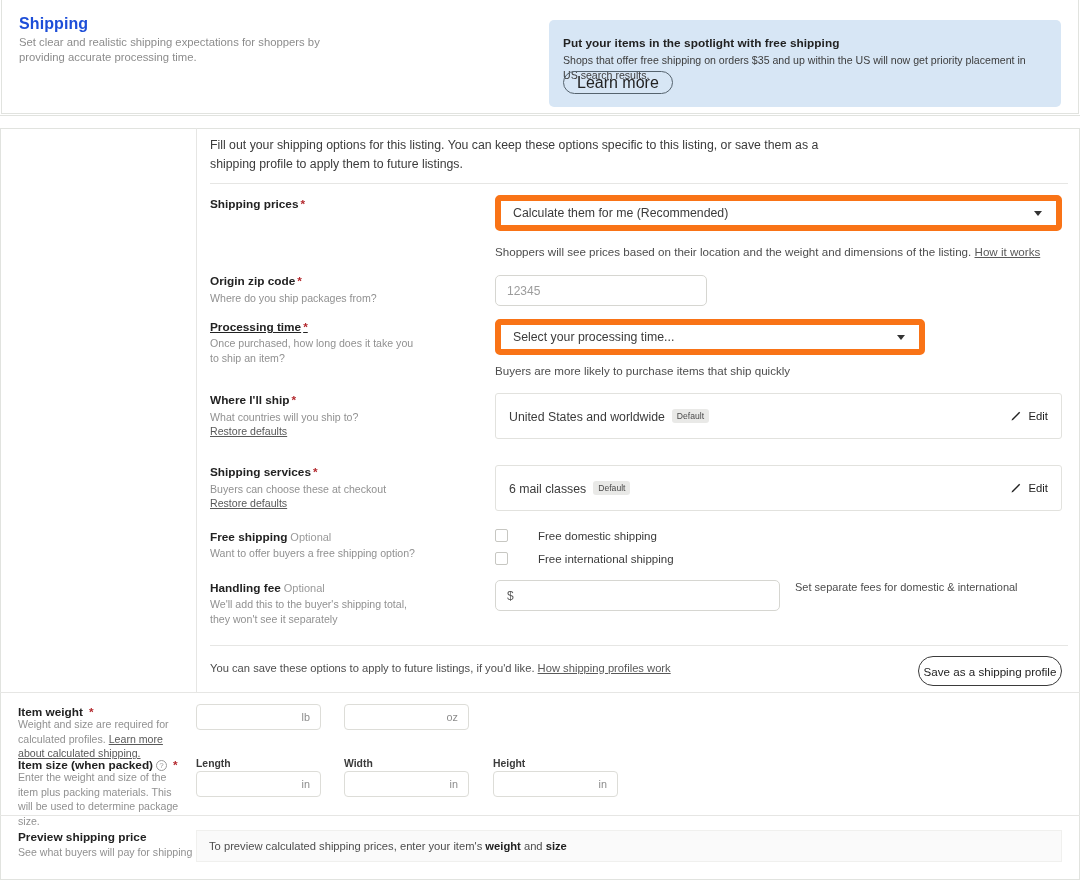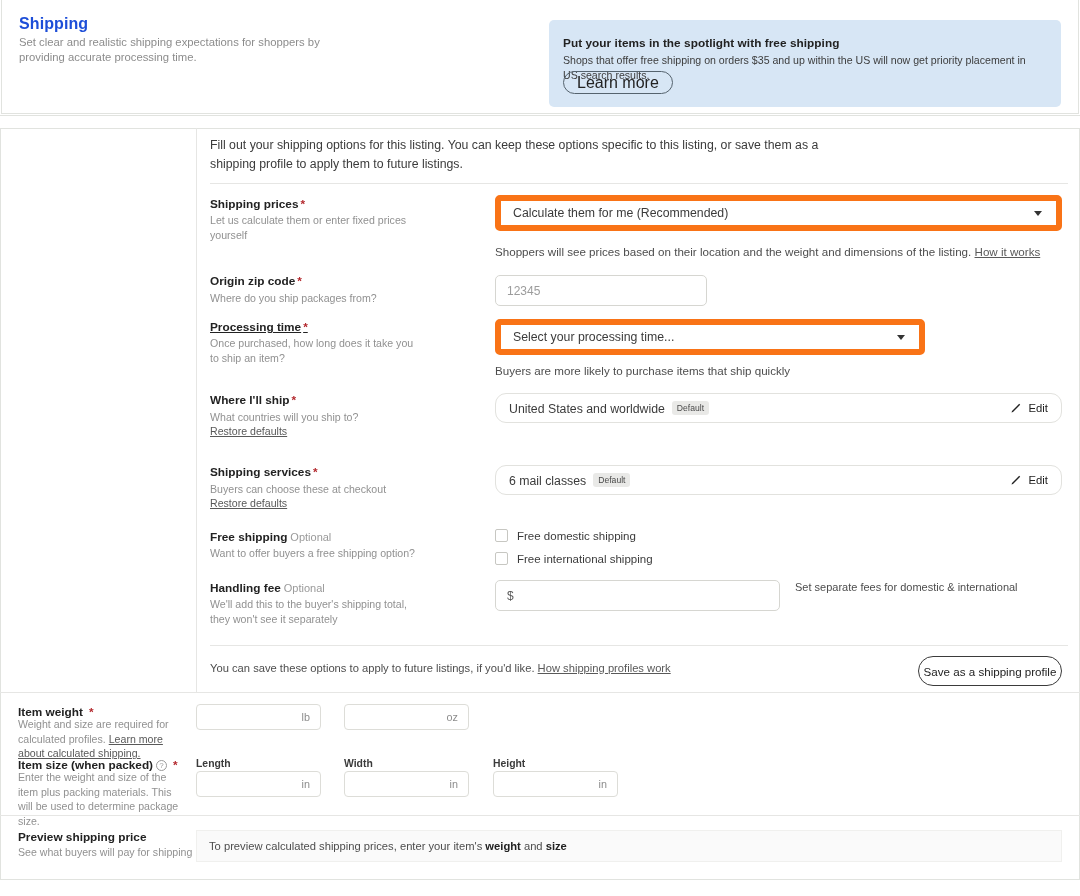--- a/index.html
+++ b/index.html
@@ -125,41 +125,41 @@
   }
   .txtinput .ph {
     margin-left: 11px; font-size: 12px; color: #9c9c9c;
   }
   .helper {
     position: absolute; font-size: 11.6px; color: #4d4d4d;
   }
 
   
   .pillbox {
-    position: absolute; height: 30px;
-    border: 1px solid #e2e2de; border-radius: 11px; background: #fff;
+    position: absolute; height: 46px;
+    border: 1px solid #e2e2de; border-radius: 3px; background: #fff;
     display: flex; align-items: center;
   }
   .pillbox .pb-text {
     margin-left: 13px; font-size: 12.3px; color: #3b3b3b;
   }
   .badge {
     display: inline-block; margin-left: 7px;
     background: #e9e9e7; color: #4a4a4a;
     font-size: 8.6px; border-radius: 3px; padding: 2px 5px 2px 5px;
     vertical-align: 2px;
   }
   .edit-btn {
     position: absolute; right: 13px; top: 50%; transform: translateY(-50%);
     display: flex; align-items: center; gap: 7px; cursor: pointer;
   }
   .edit-btn .etxt { font-size: 11.3px; color: #222; }
 
   
-  .cbrow { position: absolute; display: flex; align-items: flex-end; cursor: pointer; }
+  .cbrow { position: absolute; display: flex; align-items: flex-end; cursor: pointer; gap: 21px; }
   .cbox {
     width: 13px; height: 13px; border: 1px solid #c7c7c2; border-radius: 2px;
     background: #fff; flex: none;
   }
   .cblabel { margin-left: 9px; font-size: 11.5px; color: #3b3b3b; }
 
   
   .save-note {
     position: absolute; left: 210px; top: 662px;
     font-size: 11.2px; color: #4d4d4d;
@@ -223,21 +223,20 @@
 
   <div class="card-main"></div>
   <div class="col-divider"></div>
 
   <div class="intro">Fill out your shipping options for this listing. You can keep these options specific to this listing, or save them as a shipping profile to apply them to future listings.</div>
   <div class="hr hr-1"></div>
 
   <div class="lbl" style="left:210px; top:197px;">
     <span>Shipping prices</span><span class="req">*</span>
   </div>
-  <div class="desc" style="left:210px; top:213px; width:230px;">Let us calculate them or enter fixed prices yourself</div>
 
   <div class="select" style="left:495px; top:195px; width:567px;">
     <span class="val">Calculate them for me (Recommended)</span>
     <i class="caret"></i>
   </div>
 
   <div class="helper" style="left:495px; top:245px;">
     <span>Shoppers will see prices based on their location and the weight and dimensions of the listing.</span>
     <span class="lnk">How it works</span>
   </div>

